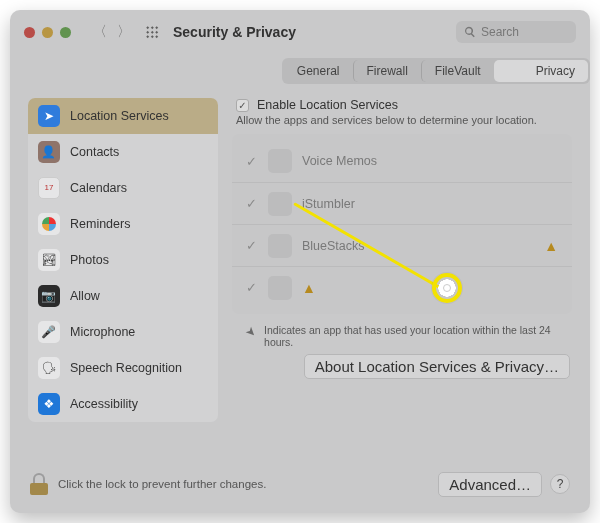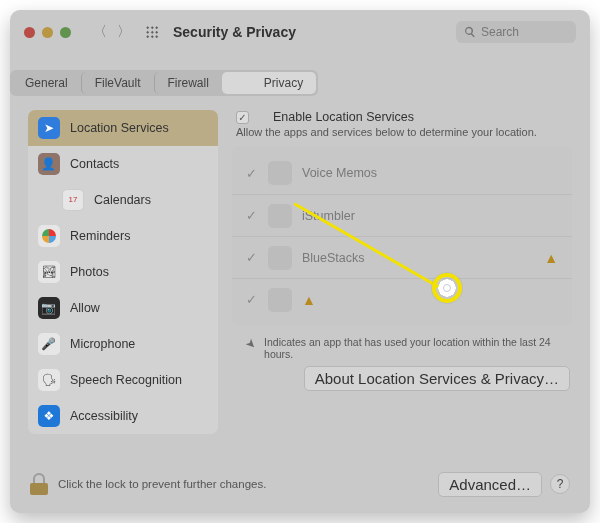--- a/index.html
+++ b/index.html
@@ -29,41 +29,41 @@
     background-size: 4.5px 4.5px; background-position: .5px .5px;
   }
   .title { margin-left:14px; font-weight:700; font-size:14px; color:#333; }
   .search {
     margin-left:auto; display:flex; align-items:center;
     background:#bdbdbe; border-radius:6px; height:22px;
     padding:0 8px; color:#777; font-size:12px; width:120px;
   }
   .search svg{width:12px;height:12px;margin-right:5px;fill:#777;}
   
-  .tabbar { display:flex; justify-content:flex-start; margin-top:16px;border-radius:6px; }
+  .tabbar { display:flex; justify-content:flex-end; margin-top:4px;border-radius:6px; }
   .tabs {
     display:flex; background:#bababb; border-radius:6px; padding:2px;
     font-size:12px; color:#444;
   }
   .tab { padding:4px 13px; border-radius:5px; cursor:default;}
   .tab + .tab { border-left:1px solid rgba(0,0,0,.12); }
   .tab.active{ background:#d8d8d9; border:none;padding-left:42px; }
   
   .body { display:flex; padding:14px 18px 0; gap:14px; }
   .sidebar {
     width:190px; background:#d2d2d3; border-radius:7px;
     display:flex; flex-direction:column; overflow:hidden;
     font-size:12.5px; color:#333;
   }
   .sb-item { display:flex; align-items:center; height:36px; padding:0 10px; gap:10px; }
   .sb-item.selected { background:#baac87; }
   .sb-icon { width:22px; height:22px; border-radius:5px; display:flex; align-items:center; justify-content:center; font-size:12px; }
   
   .panel { flex:1; display:flex; flex-direction:column; }
-  .enable-row { display:flex; align-items:center; gap:24px; font-size:12.5px; color:#333; padding-left:4px;}
+  .enable-row { display:flex; align-items:center; gap:8px; font-size:12.5px; color:#333; padding-left:4px;}
   .cb { width:13px; height:13px; background:#ddd; border:1px solid #aaa; border-radius:3px; display:inline-flex; align-items:center; justify-content:center;}
   .cb.checked::after{content:"✓"; font-size:10px; color:#555;}
   .desc { font-size:11px; color:#555; padding:2px 4px 8px 4px; }
   .apps {
     background:#c7c7c8; border-radius:7px; padding:6px 0;
     display:flex; flex-direction:column; margin-bottom:10px;
   }
   .app-row {
     display:flex; align-items:center; height:42px; padding:0 14px; gap:10px;
     font-size:12.5px; color:#797979;
@@ -106,21 +106,21 @@
     top:263px; left:422px;
     background:radial-gradient(circle,#fff 0 55%,transparent 56%);
     box-shadow:0 0 0 1px rgba(0,0,0,.05);
   }
   .hl-circle::after{
     content:""; position:absolute; inset:7px; background:#fff; border:1px solid #ccc; border-radius:4px;
   }
   
   .ic-loc{background:#2f7cdc;color:#fff;}
   .ic-con{background:#8f746a;color:#fff;}
-  .ic-cal{background:#e6e6e7;color:#b33;border:1px solid #ccc;font-size:8px;line-height:1;margin-left:24px;}
+  .ic-cal{background:#e6e6e7;color:#b33;border:1px solid #ccc;font-size:8px;line-height:1;}
   .ic-rem{background:#e6e6e7;position:relative;}
   .ic-rem::before{content:"";position:absolute;inset:4px;border-radius:50%;background:conic-gradient(#e33 0 25%,#52a2e0 0 50%,#e7a33a 0 75%,#4aa35a 0);}
   .ic-pho{background:#e6e6e7;}
   .ic-cam{background:#2b2b2b;color:#fff;}
   .ic-mic{background:#e6e6e7;color:#333;}
   .ic-spe{background:#e6e6e7;color:#333;}
   .ic-acc{background:#1f77d8;color:#fff;}
 </style>
 </head>
 <body>
@@ -143,22 +143,22 @@
       <svg viewBox="0 0 16 16">
           <path d="M6.5 1a5.5 5.5 0 014.23 9.02l3.63 3.63-1.41 1.41-3.63-3.63A5.5 5.5 0 116.5 1zm0 2a3.5 3.5 0 100 7 3.5 3.5 0 000-7z"></path>
         </svg>
       <span>Search</span>
     </div>
   </div>
 
   <div class="tabbar">
     <div class="tabs">
       <div class="tab">General</div>
+      <div class="tab">Firewall</div>
       <div class="tab">FileVault</div>
-      <div class="tab">Firewall</div>
       <div class="tab active">Privacy</div>
     </div>
   </div>
 
   <div class="body">
 
     <div class="sidebar">
       <div class="sb-item selected">
         <div class="sb-icon ic-loc">➤</div>
         <span>Location Services</span>

